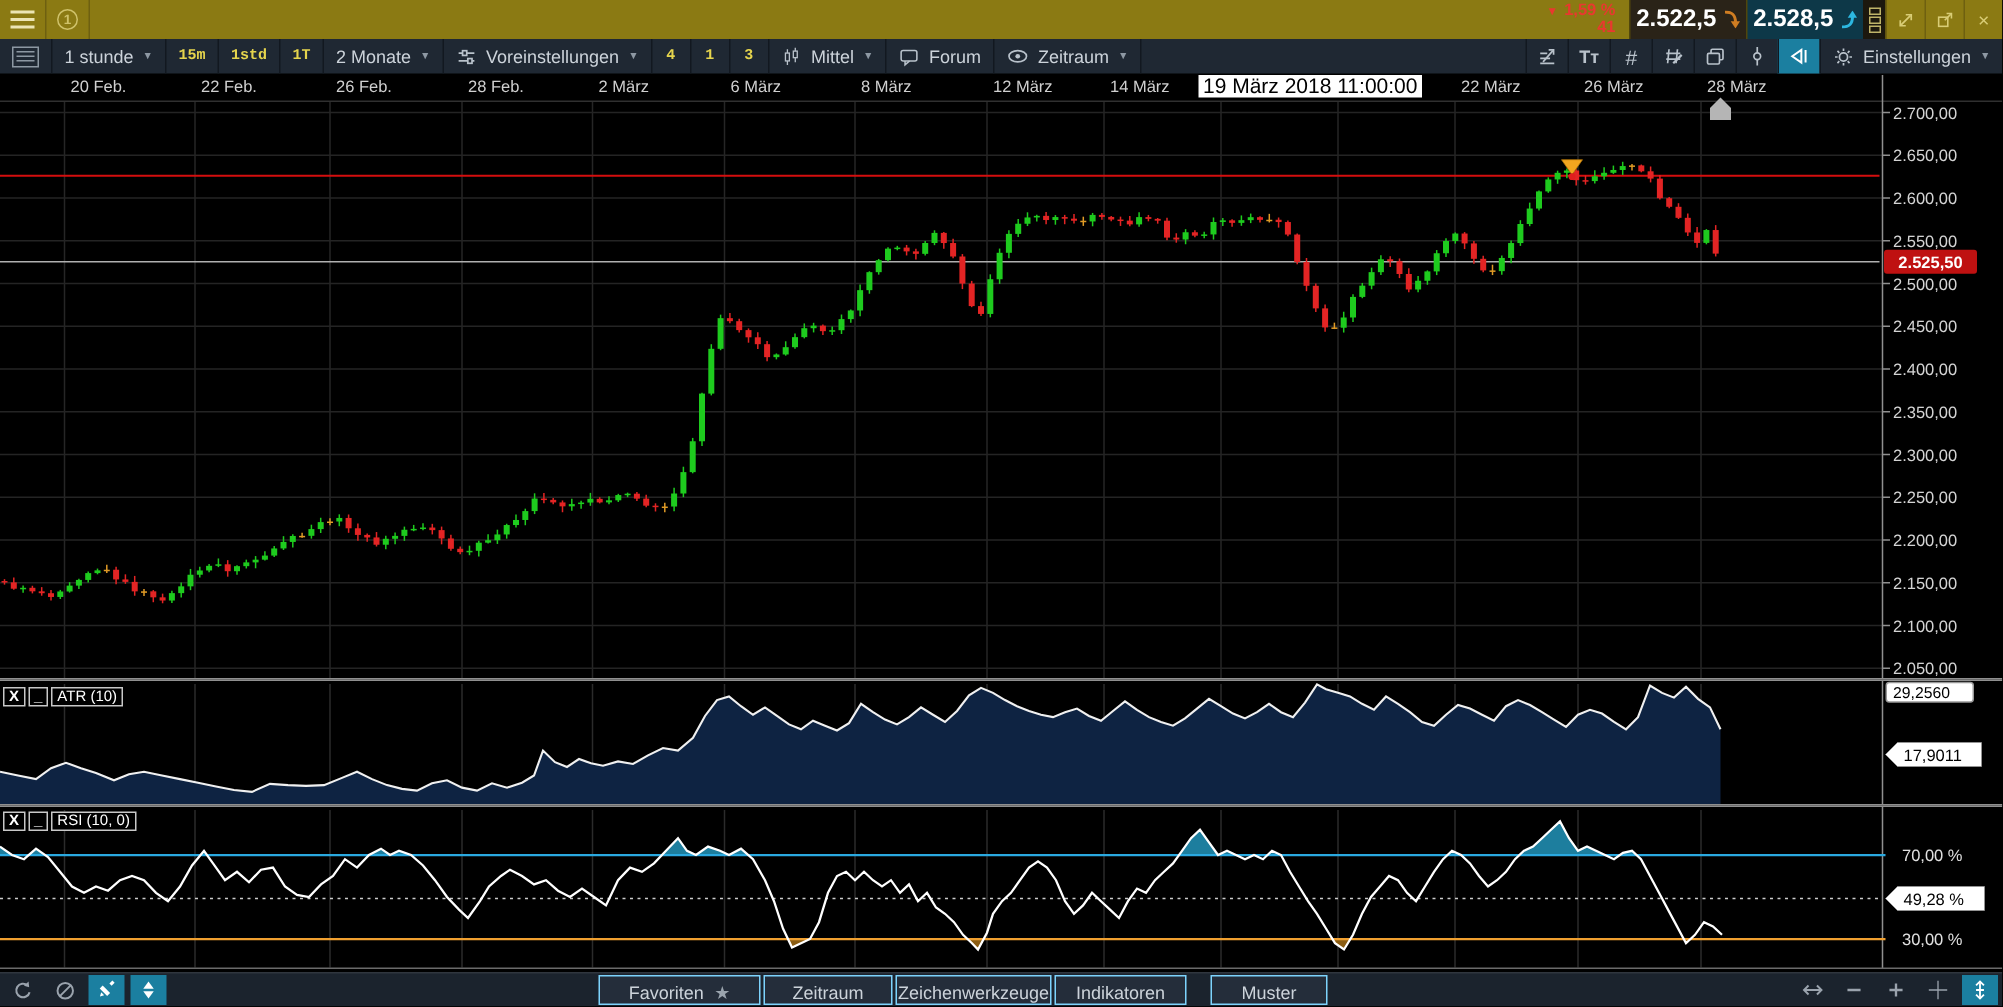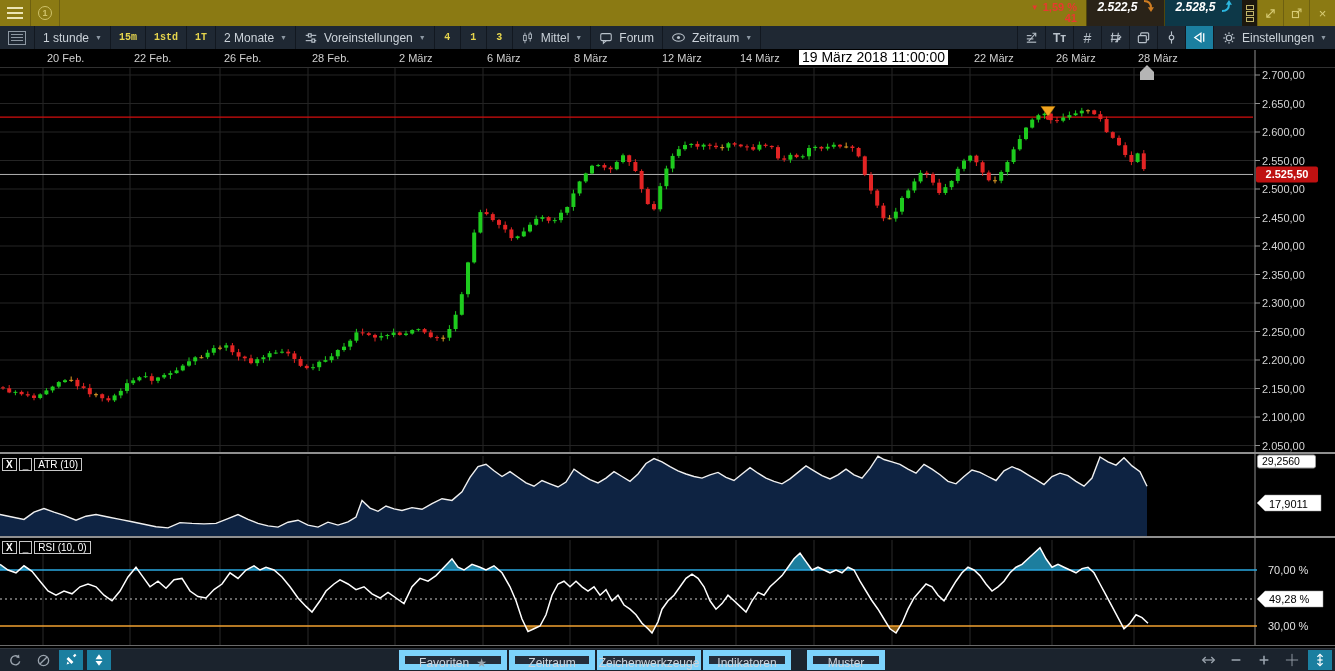--- a/index.html
+++ b/index.html
@@ -16,22 +16,22 @@
   #hamburger i { display:block; width:16px; height:2px; background:#ece5b4; margin:1.5px 0; }
   #ws-btn { width:29px; }
   #ws-btn .circ { width:14px; height:14px; border:1.5px solid #cfc26a; border-radius:50%;
                   color:#cfc26a; font-size:9px; font-weight:bold; display:flex; align-items:center; justify-content:center; }
   #title-wrap { padding:0 9px; display:flex; align-items:center; gap:7px; color:#f4efd6; font-size:13px; }
   .spacer { flex:1; }
   #change-block { display:flex; flex-direction:column; align-items:flex-end; justify-content:center;
                   padding:0 9px; color:#e8392f; font-size:11px; font-weight:bold; line-height:11px; }
   #change-block .row1 { display:flex; gap:4px; align-items:center; }
   .tri-down { font-size:8px; }
-  .quote { width:78px; display:flex; justify-content:center; gap:5px;
-           color:#fff; font-size:12px; font-weight:bold;font-style:italic; }
+  .quote { width:78px; display:flex; align-items:center; justify-content:center; gap:5px;
+           color:#fff; font-size:16px; font-weight:bold; }
   #bid-box { background:#2a2318; border-left:1px solid #50460c; }
   #ask-box { background:#0d3848; border-left:1px solid #50460c; }
   #winstack { width:15px; background:#1c180e; display:flex; flex-direction:column; align-items:center;
               justify-content:center; gap:1px; }
   #winstack i { width:8px; height:5px; border:1px solid #bfb469; display:block; }
   .icon-btn { width:26px; display:flex; align-items:center; justify-content:center;
               border-left:1px solid #6e6010; color:#d9cd76; font-size:13px; }
 
   
   #toolbar { position:absolute; top:26px; left:0; width:100%; height:24px; background:#1f2833;
@@ -63,22 +63,22 @@
   #sep1 { top:452px; } #sep2 { top:536px; }
   #sep3 { position:absolute; left:0; width:100%; top:645px; height:1px; background:#6a6a6a; z-index:6; }
 
   
   #bottombar { position:absolute; top:648px; left:0; width:100%; height:23px; background:#1b232d;
                border-top:1px solid #30363e; z-index:10; }
   .bb-icons { position:absolute; top:1px; display:flex; gap:4px; }
   #bb-left { left:3px; } #bb-right { right:3px; }
   .bb-ic { width:24px; height:20px; display:flex; align-items:center; justify-content:center; color:#9aa3ad; }
   .bb-ic.sel { background:#1b7fa0; color:#fff; }
-  .bb-btn { position:absolute; top:1px; height:20px; background:#242d3a; border:6px solid #7dd3fc;
-            color:#ccd3da; font-size:12px; display:flex; align-items:flex-start; justify-content:center; gap:7px; }
+  .bb-btn { position:absolute; top:1px; height:20px; background:#242d3a; border:1px solid #7dd3fc;
+            color:#ccd3da; font-size:12px; display:flex; align-items:flex-end; justify-content:center; gap:7px; }
   .star { color:#9aa4ae; font-size:12px; }
   svg text { font-family:"Liberation Sans", sans-serif; }
 </style>
 </head>
 <body>
 
 <div id="app">
 
   <svg id="chart-svg" width="1335" height="671">
       <g>

